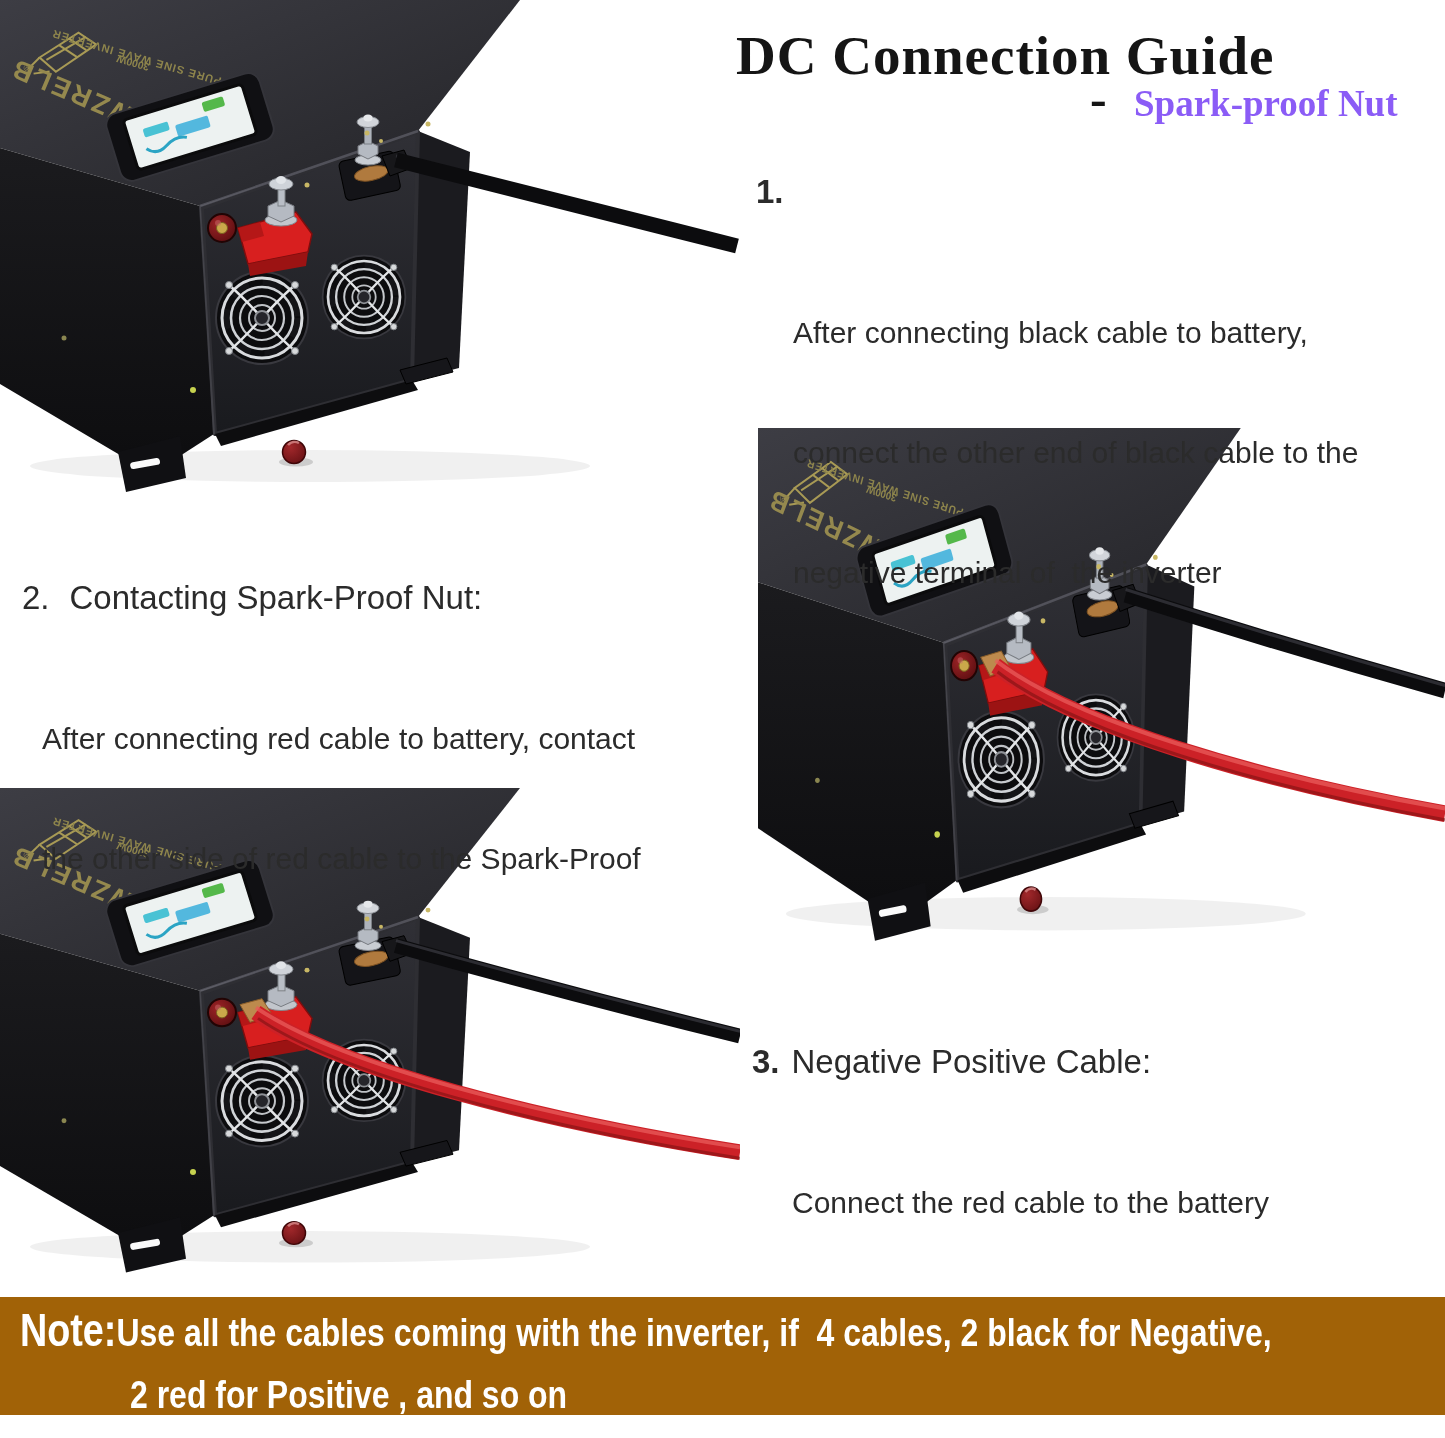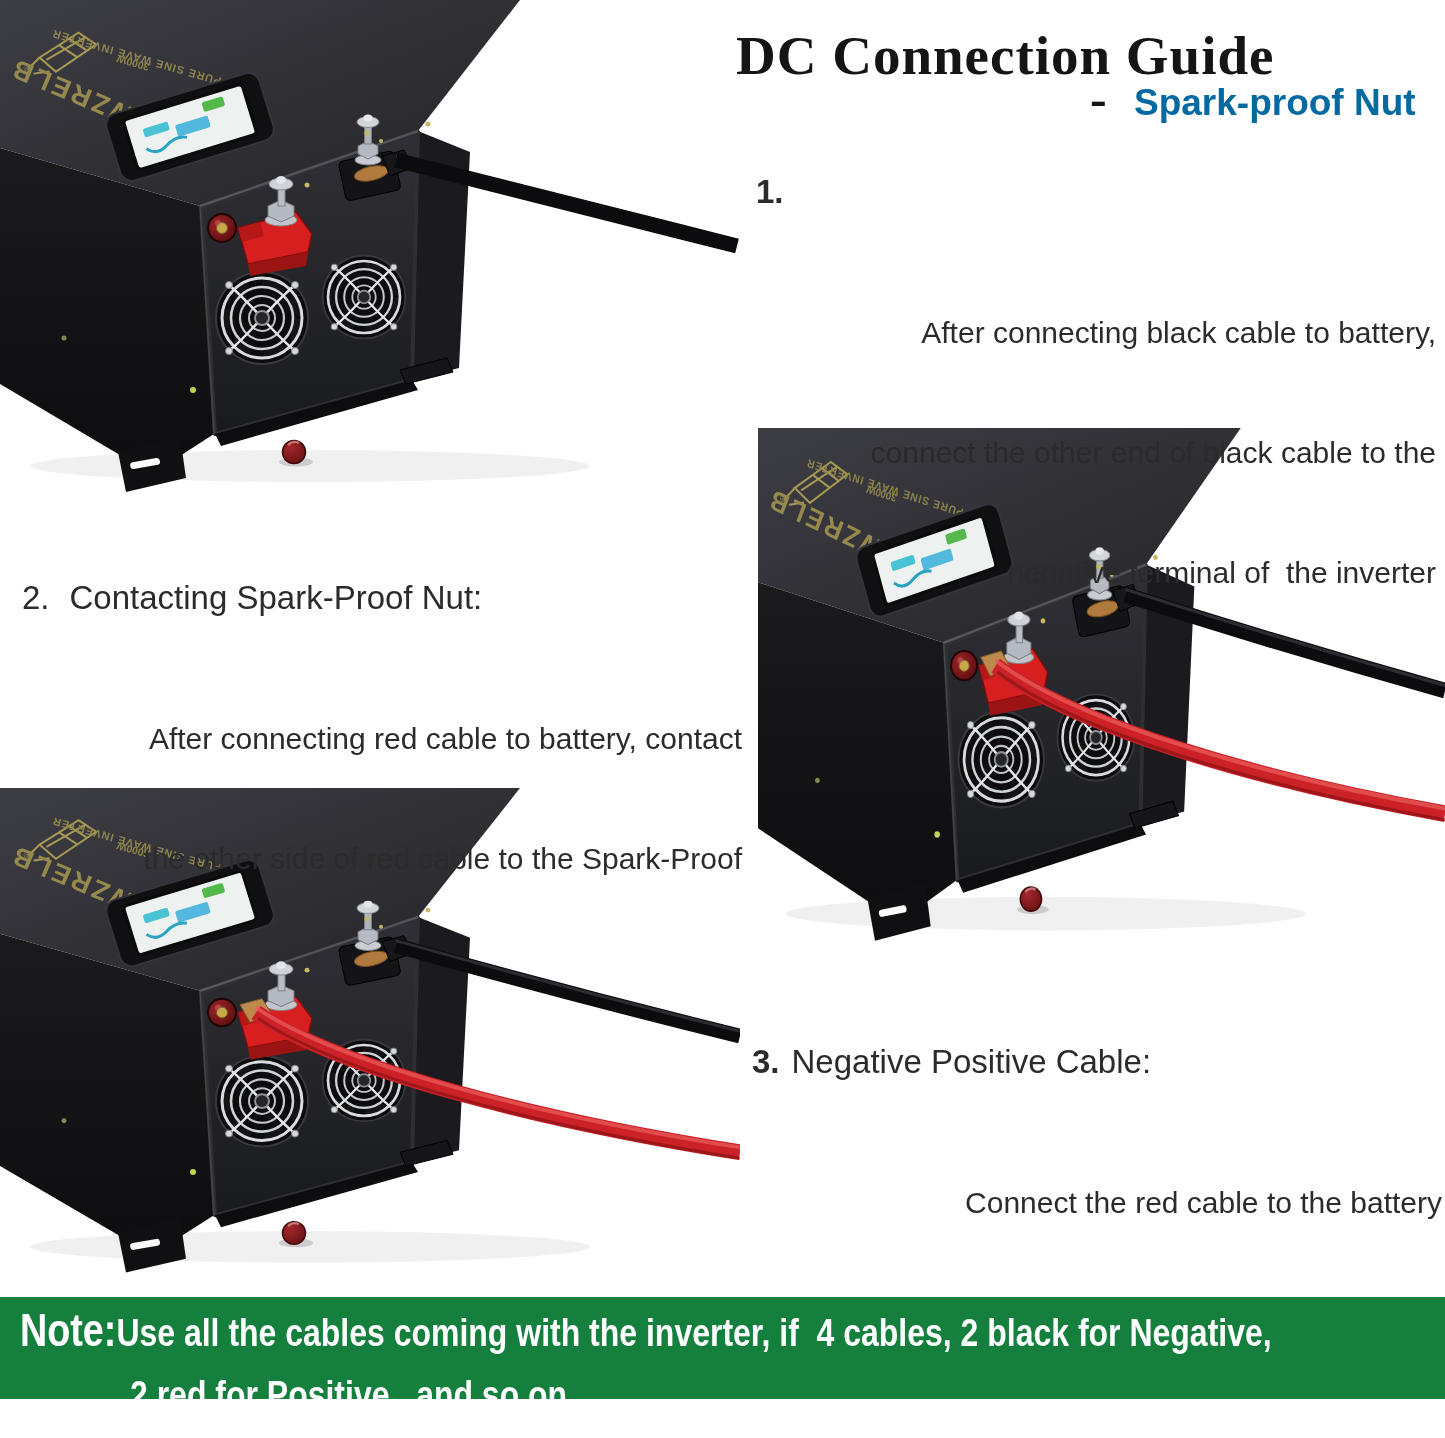--- a/index.html
+++ b/index.html
@@ -3,35 +3,35 @@
 <meta charset="utf-8">
 <style>
   html,body{margin:0;padding:0;background:#ffffff;}
   .canvas{position:relative;width:1445px;height:1438px;background:#ffffff;overflow:hidden;
           font-family:"Liberation Sans",sans-serif;color:#262626;}
   .photo{position:absolute;}
   .title{position:absolute;left:736px;top:24px;font-family:"Liberation Serif",serif;
          font-weight:700;font-size:55px;color:#151515;letter-spacing:1px;white-space:pre;}
   .subtitle-dash{position:absolute;left:1090px;top:70px;font-family:"Liberation Serif",serif;
          font-weight:700;font-size:50px;color:#151515;}
-  .subtitle{position:absolute;left:1134px;top:82px;font-family:Liberation Sans, sans-serif;
-         font-weight:700;font-size:37px;color:#0369a1;white-space:pre;}
+  .subtitle{position:absolute;left:1134px;top:82px;font-family:Liberation Serif, serif;
+         font-weight:700;font-size:37px;color:#8b5cf6;white-space:pre;}
   .step{position:absolute;color:#2b2b2b;}
   .step-head{display:flex;font-size:33px;line-height:40px;white-space:pre;}
   .step-num{flex:0 0 auto;margin-right:12px;}
   .num-bold{font-weight:700;}
-  .step-body{margin-top:21px;font-size:30px;line-height:40px;white-space:pre-wrap;text-align:right;}
+  .step-body{margin-top:21px;font-size:30px;line-height:40px;white-space:pre-wrap;}
   .step1{left:756px;top:172px;width:680px;}
   .step1 .step-body{margin-left:37px;}
   .step2{left:22px;top:578px;width:720px;}
   .step2 .step-num{margin-right:20px;}
   .step2 .step-body{margin-left:20px;}
   .step3{left:752px;top:1042px;width:690px;}
   .step3 .step-body{margin-left:40px;}
-  .note-bar{position:absolute;left:0;top:1297px;width:1445px;height:102px;background:#15803d;}
+  .note-bar{position:absolute;left:0;top:1297px;width:1445px;height:118px;background:#a16207;}
   .note-line1{position:absolute;left:20px;top:6px;display:flex;align-items:baseline;color:#ffffff;
          font-weight:700;white-space:pre;transform:scaleX(0.82);transform-origin:left top;}
   .note-label{font-size:46px;}
   .note-rest{font-size:39px;}
   .note-line2{position:absolute;left:130px;top:76px;color:#ffffff;font-weight:700;font-size:39px;
          white-space:pre;transform:scaleX(0.82);transform-origin:left top;}
   svg text{font-family:"Liberation Sans",sans-serif;}
 </style>
 </head>
 <body>

